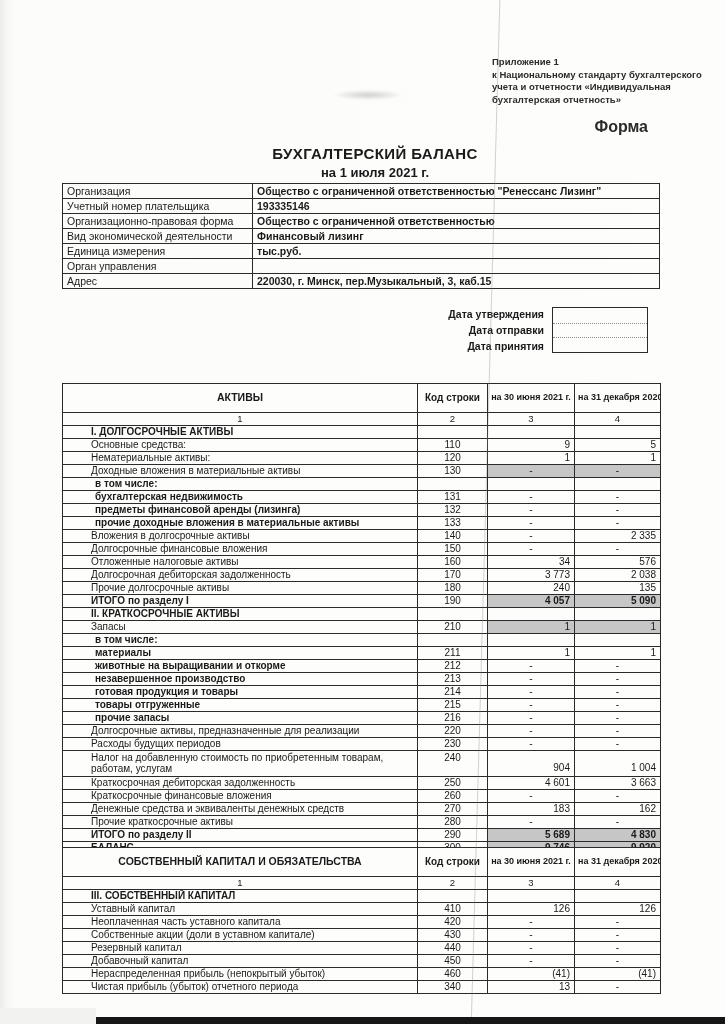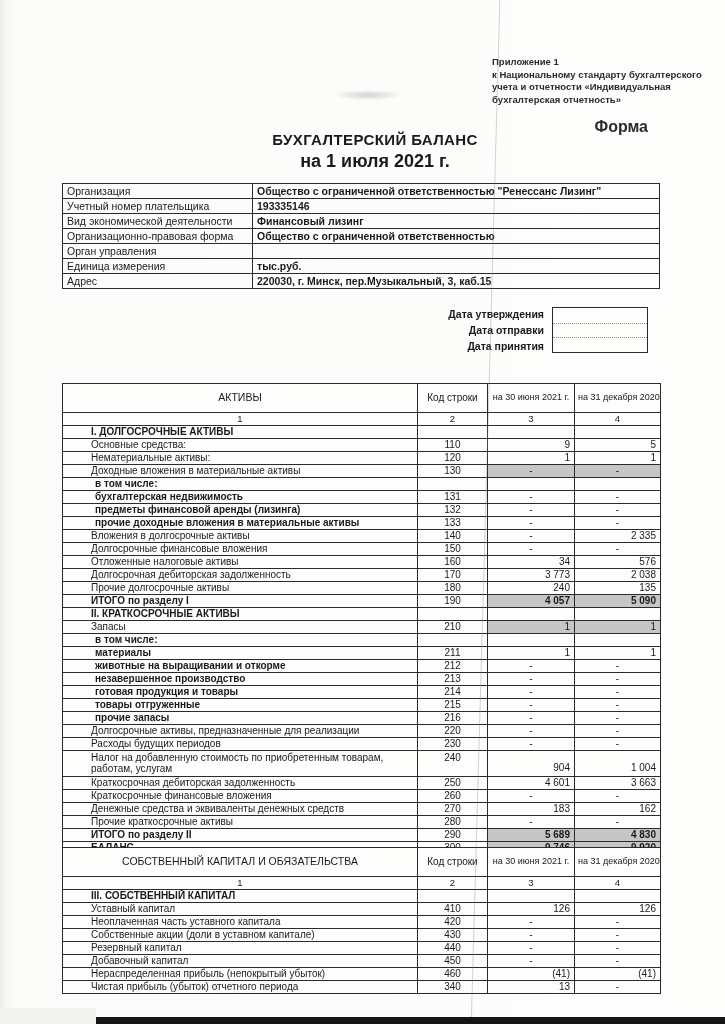--- a/index.html
+++ b/index.html
@@ -39,23 +39,23 @@
   
   .annex {
     position:absolute; left:492px; top:56px; width:220px;
     font-size:9.5px; font-weight:bold; line-height:12.5px; color:#2b2b2b;
   }
   .form-label {
     position:absolute; left:558px; top:118px; width:90px;
     text-align:right; font-size:16px; font-weight:bold; color:#2b2b2b;
   }
   
-  .title-block { position:absolute; left:160px; top:131px; width:430px; text-align:center; }
+  .title-block { position:absolute; left:160px; top:145px; width:430px; text-align:center; }
   .title-main { font-size:15px; font-weight:bold; letter-spacing:0.4px; }
-  .title-sub  { font-size:18px; font-weight:bold; margin-top:3px; }
+  .title-sub  { font-size:13px; font-weight:bold; margin-top:3px; }
   
   .info-table {
     position:absolute; left:62px; top:183px; width:598px;
     border-collapse:collapse; table-layout:fixed;padding-left:32px;
   }
   .info-table td {
     border:1px solid #2a2a2a; height:15px; padding:0 4px;
     font-size:10.5px; line-height:13px; overflow:hidden; white-space:nowrap;
   }
   .info-table td.ilabel { width:190px; }
@@ -76,21 +76,21 @@
     border-collapse:collapse; table-layout:fixed;
     background:#fdfdfc;
   }
   .btable.assets { top:383px; }
   .btable.equity { top:847px; }
   .btable th, .btable td {
     border:1px solid #2a2a2a; padding:0 3px;
     font-size:10px; line-height:11.5px; overflow:hidden;
   }
   .btable th.hdr-label { font-size:10.5px; }
-  .btable th { font-weight:normal; text-align:center; vertical-align:middle; height:29px;margin-left:29px; }
+  .btable th { font-weight:bold; text-align:center; vertical-align:middle; height:29px;margin-left:29px; }
   .btable th.hdr-period { font-size:9px; white-space:nowrap; }
   .btable td.numrow { height:12px; text-align:center; font-size:9.5px; padding:0; }
   .btable td { height:13px; vertical-align:middle; }
   .btable td.lbl { text-align:left; white-space:nowrap;padding-left:28px; }
   .btable td.lbl.wrap { white-space:normal; }
   .btable td.lbl.indent { padding-left:32px;font-weight:bold; }
   .btable td.code { text-align:center; }
   .btable td.val { text-align:right; padding-right:4px; }
   .btable td.val.dash { text-align:center; padding-right:3px; }
   .btable tr.section td.lbl { font-weight:bold; }
@@ -125,34 +125,34 @@
     <tbody id="info-body">
         <tr>
           <td class="ilabel">Организация</td>
           <td class="ivalue">Общество с ограниченной ответственностью "Ренессанс Лизинг"</td>
         </tr>
         <tr>
           <td class="ilabel">Учетный номер плательщика</td>
           <td class="ivalue">193335146</td>
         </tr>
         <tr>
+          <td class="ilabel">Организационно-правовая форма</td>
+          <td class="ivalue">Общество с ограниченной ответственностью</td>
+        </tr>
+        <tr>
           <td class="ilabel">Вид экономической деятельности</td>
           <td class="ivalue">Финансовый лизинг</td>
         </tr>
         <tr>
-          <td class="ilabel">Организационно-правовая форма</td>
-          <td class="ivalue">Общество с ограниченной ответственностью</td>
+          <td class="ilabel">Единица измерения</td>
+          <td class="ivalue">тыс.руб.</td>
         </tr>
         <tr>
           <td class="ilabel">Орган управления</td>
           <td class="ivalue"></td>
-        </tr>
-        <tr>
-          <td class="ilabel">Единица измерения</td>
-          <td class="ivalue">тыс.руб.</td>
         </tr>
         <tr>
           <td class="ilabel">Адрес</td>
           <td class="ivalue">220030, г. Минск, пер.Музыкальный, 3, каб.15</td>
         </tr>
       </tbody>
   </table>
 
   <div class="dates-block">
     <div class="date-labels" id="date-labels">

